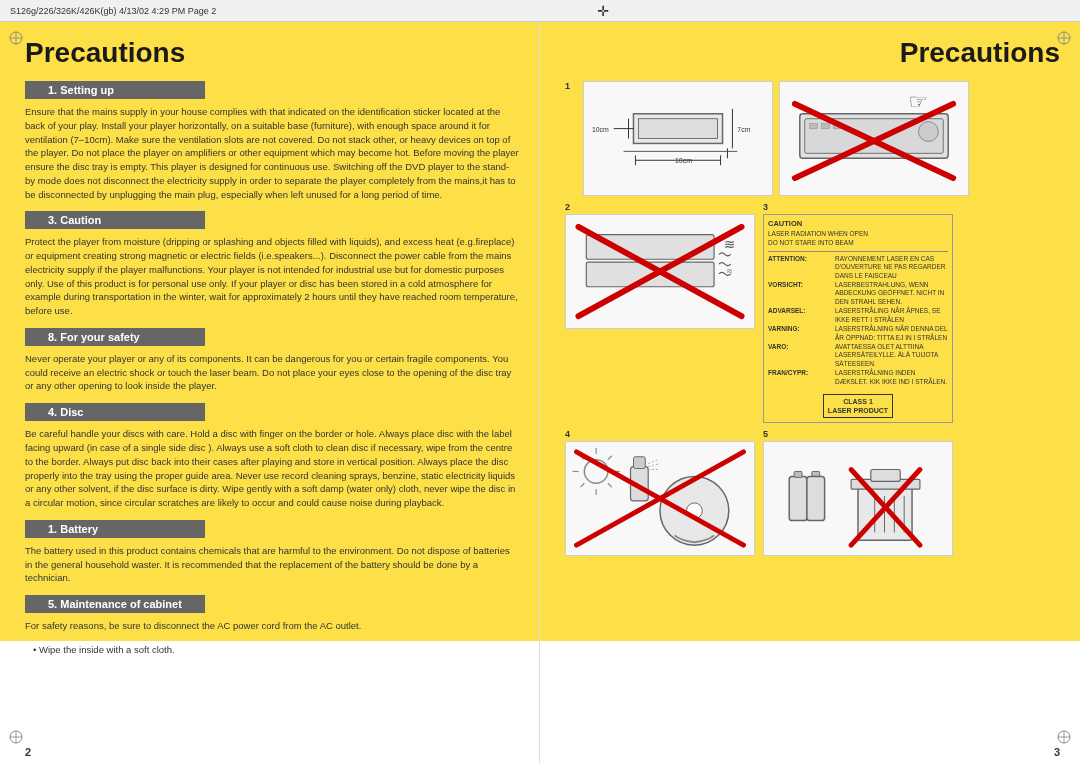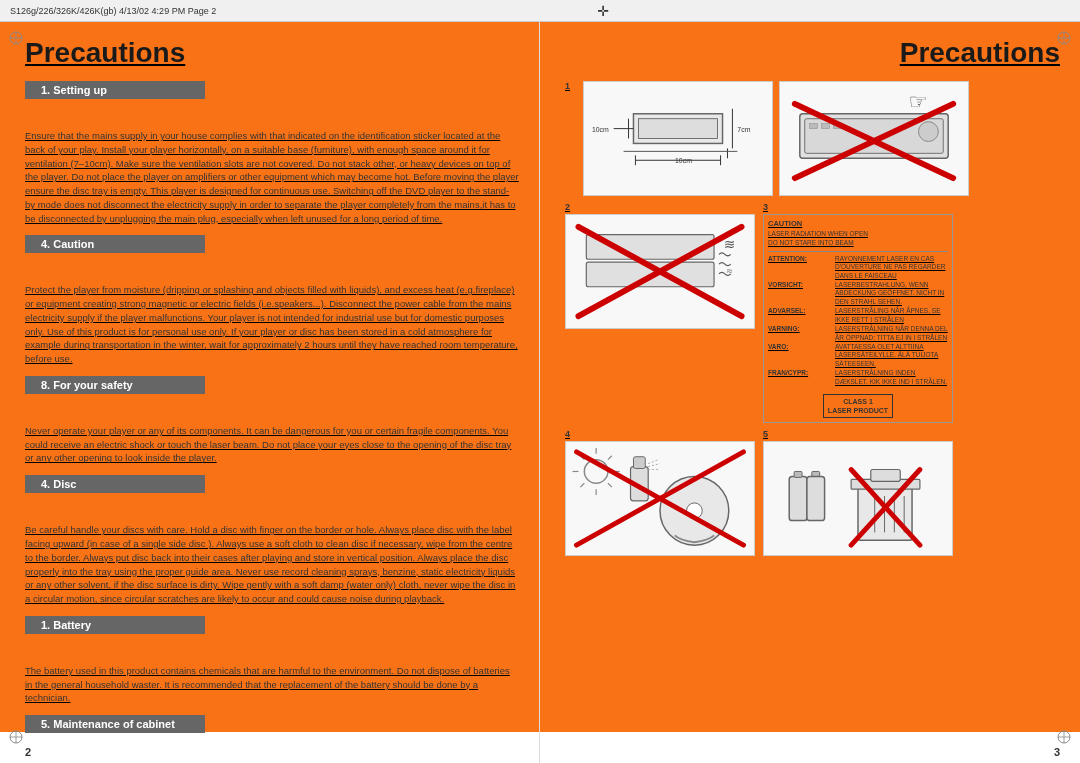--- a/index.html
+++ b/index.html
@@ -7,22 +7,22 @@
       width: 1080px;
       height: 763px;
       background: #ffffff;
       font-family: Arial, Helvetica, sans-serif;
       font-size: 11px;
       overflow: hidden;
     }
 
     .page-container {
       width: 1080px;
-      height: 732px;
-      background: #f97316;
+      height: 641px;
+      background: #fde047;
       position: relative;
     }
 
     
     .top-bar {
       width: 100%;
       height: 22px;
       background: #f0f0f0;
       border-bottom: 1px solid #ccc;
       display: flex;
@@ -31,21 +31,20 @@
       font-size: 9px;
       color: #333;
       justify-content: space-between;
     }
 
     
     .main-content {
       display: flex;
       width: 100%;
       height: calc(763px - 22px);
-      text-decoration: underline;
     }
 
     
     .left-col {
       width: 50%;
       padding: 15px 20px 10px 25px;
       border-right: 1px solid #ddd;
       position: relative;
     }
 
@@ -60,34 +59,33 @@
       font-size: 28px;
       font-weight: bold;
       color: #1a1a1a;
       margin-bottom: 12px;
       font-family: Arial, Helvetica, sans-serif;
     }
 
     .section-header {
       background: #666;
       color: #fff;
-      padding: 3px 16px;
+      padding: 3px 23px;
       font-size: 11px;
       font-weight: bold;
       margin-bottom: 6px;
       display: inline-block;
       min-width: 180px;
     }
 
     .section-content {
       font-size: 9.5px;
       color: #333;
       line-height: 1.45;
       margin-bottom: 10px;
-      margin-top: 24px;
     }
 
     .section-block {
       margin-bottom: 8px;
     }
 
     .image-box {
       border: 1px solid #ccc;
       width: 190px;
       height: 115px;
@@ -217,21 +215,21 @@
       </div>
 
       <h1 class="page-title">Precautions</h1>
 
       <div class="section-block">
         <div class="section-header">1. Setting up</div>
         <p class="section-content">Ensure that the mains supply in your house complies with that indicated on the identification sticker located at the back of your play. Install your player horizontally, on a suitable base (furniture), with enough space around it for ventilation (7–10cm). Make sure the ventilation slots are not covered. Do not stack other, or heavy devices on top of the player. Do not place the player on amplifiers or other equipment which may become hot. Before moving the player ensure the disc tray is empty. This player is designed for continuous use. Switching off the DVD player to the stand-by mode does not disconnect the electricity supply in order to separate the player completely from the mains,it has to be disconnected by unplugging the main plug, especially when left  unused for a long period of time.</p>
       </div>
 
       <div class="section-block">
-        <div class="section-header">4. Caution</div>
+        <div class="section-header">3. Caution</div>
         <p class="section-content">Protect the player from moisture (dripping or splashing and objects filled with liquids), and excess heat (e.g.fireplace) or equipment creating strong magnetic or electric fields (i.e.speakers...). Disconnect the power cable from the mains electricity supply if the player malfunctions. Your player is not intended for industrial use but  for domestic purposes only. Use of this product is for personal use only. If your player or disc has been stored in a cold atmosphere for example during transportation in the winter, wait for approximately 2 hours until they have reached room temperature, before use.</p>
       </div>
 
       <div class="section-block">
         <div class="section-header">8. For your safety</div>
         <p class="section-content">Never operate your player or any of its components. It can be dangerous for you or certain fragile components. You could receive an electric shock or touch the laser beam. Do not place your eyes close to the opening of the disc tray or any other opening to look inside the player.</p>
       </div>
 
       <div class="section-block">
         <div class="section-header">4. Disc</div>

